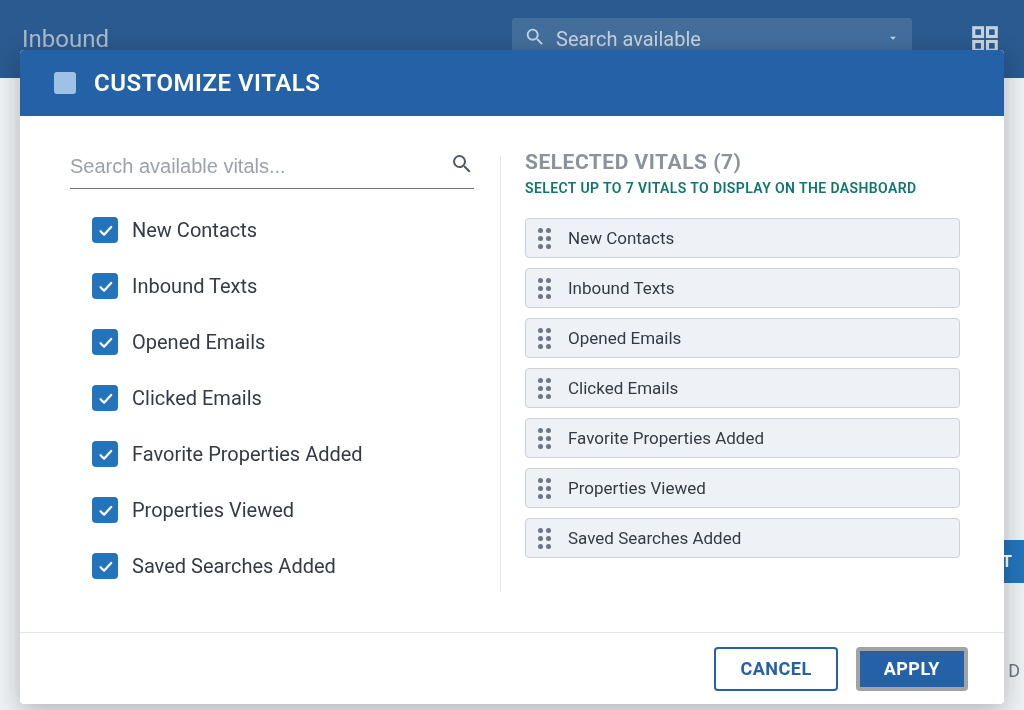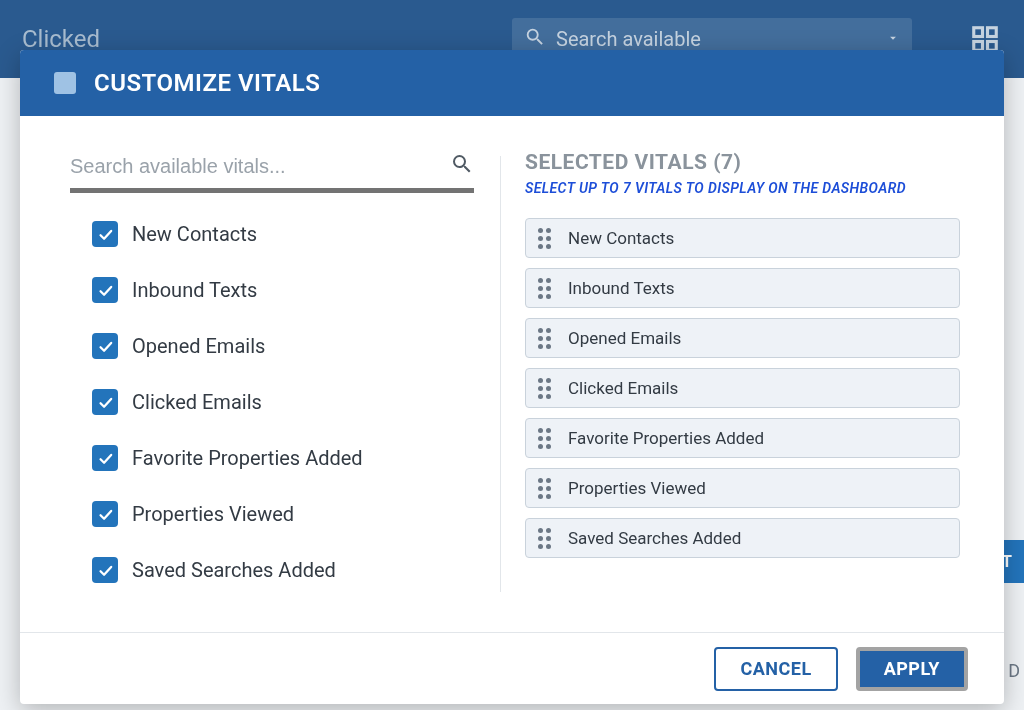--- a/index.html
+++ b/index.html
@@ -37,36 +37,36 @@
     background:#2461a6; height:66px; display:flex; align-items:center; padding:18px 34px;
   }
   .mhdr .box { width:22px; height:22px; background:#9fc2e4; border-radius:3px; margin-right:18px; }
   .mhdr .title { color:#fff; font-size:24px; font-weight:600; letter-spacing:.5px; }
 
   .mbody { flex:1; display:flex; overflow:hidden; }
   .left { width:480px; padding:36px 26px 0 50px; display:flex; flex-direction:column; }
   .divider { width:1px; background:#e2e6ea; margin:40px 0; }
   .right { flex:1; padding:34px 44px 0 24px; }
 
-  .srchline { display:flex; align-items:center; border-bottom:5px solid #737373; padding-bottom:8px; margin-bottom:28px; }
+  .srchline { display:flex; align-items:center; border-bottom:1px solid #737373; padding-bottom:8px; margin-bottom:28px; }
   .srchline input { border:none; outline:none; flex:1; font-size:20px; color:#333; }
   .srchline input::placeholder { color:#9aa2aa; }
   .srchline .icn svg { width:24px; height:24px; fill:#505a64; }
 
   .checks { padding-left:22px; overflow:hidden; }
   .chk { display:flex; align-items:center; margin-bottom:30px; }
   .chk .cb {
     width:26px; height:26px; background:#2374bb; border-radius:4px;
     display:flex; align-items:center; justify-content:center; margin-right:14px; flex-shrink:0;
   }
   .chk .cb svg { width:17px; height:17px; stroke:#fff; stroke-width:3.2; fill:none; stroke-linecap:round; stroke-linejoin:round; }
   .chk .lbl { font-size:20px; color:#333b44; }
 
   .selhdr { color:#8a939c; font-size:21px; font-weight:700; letter-spacing:.5px; margin-bottom:6px; }
-  .selhint { color:#1d4ed8; font-size:14px; font-weight:600; letter-spacing:.4px; margin-bottom:22px;font-style:italic; }
+  .selhint { color:#0f766e; font-size:14px; font-weight:600; letter-spacing:.4px; margin-bottom:22px; }
 
   .sellist { display:flex; flex-direction:column; gap:10px; }
   .selitem {
     background:#eef2f7; border:1px solid #c9d2db; border-radius:4px;
     height:40px; display:flex; align-items:center; padding:0 12px;
   }
   .drag { width:18px; margin-right:12px; display:grid; grid-template-columns:repeat(2,5px); grid-template-rows:repeat(3,5px); gap:3px; }
   .drag span { width:5px; height:5px; background:#6b7785; border-radius:50%; }
   .selitem .txt { font-size:17px; color:#333b44; }
 
@@ -75,21 +75,21 @@
     padding:0 36px; gap:18px;
   }
   .btn { height:44px; padding:0 24px; border-radius:4px; font-size:18px; font-weight:700; letter-spacing:.5px; display:flex; align-items:center; cursor:pointer; }
   .btn.cancel { background:#fff; border:2px solid #2461a6; color:#2461a6; }
   .btn.apply { background:#2461a6; border:4px solid #a3a3a3; color:#fff; }
 </style>
 </head>
 <body>
 
 <div class="topbar">
-  <div class="brand">Clicked</div>
+  <div class="brand">Inbound</div>
   <div class="searchwrap">
     <span class="sicon">
       <svg viewBox="0 0 24 24">
           <path d="M15.5 14h-.79l-.28-.27A6.471 6.471 0 0016 9.5 6.5 6.5 0 109.5 16c1.61 0 3.09-.59 4.23-1.57l.27.28v.79l5 4.99L20.49 19l-4.99-5zm-6 0C7.01 14 5 11.99 5 9.5S7.01 5 9.5 5 14 7.01 14 9.5 11.99 14 9.5 14z"></path>
         </svg>
     </span>
     <span class="sph">Search available</span>
     <span class="caret">
       <svg viewBox="0 0 24 24">
           <path d="M7 10l5 5 5-5z"></path>

